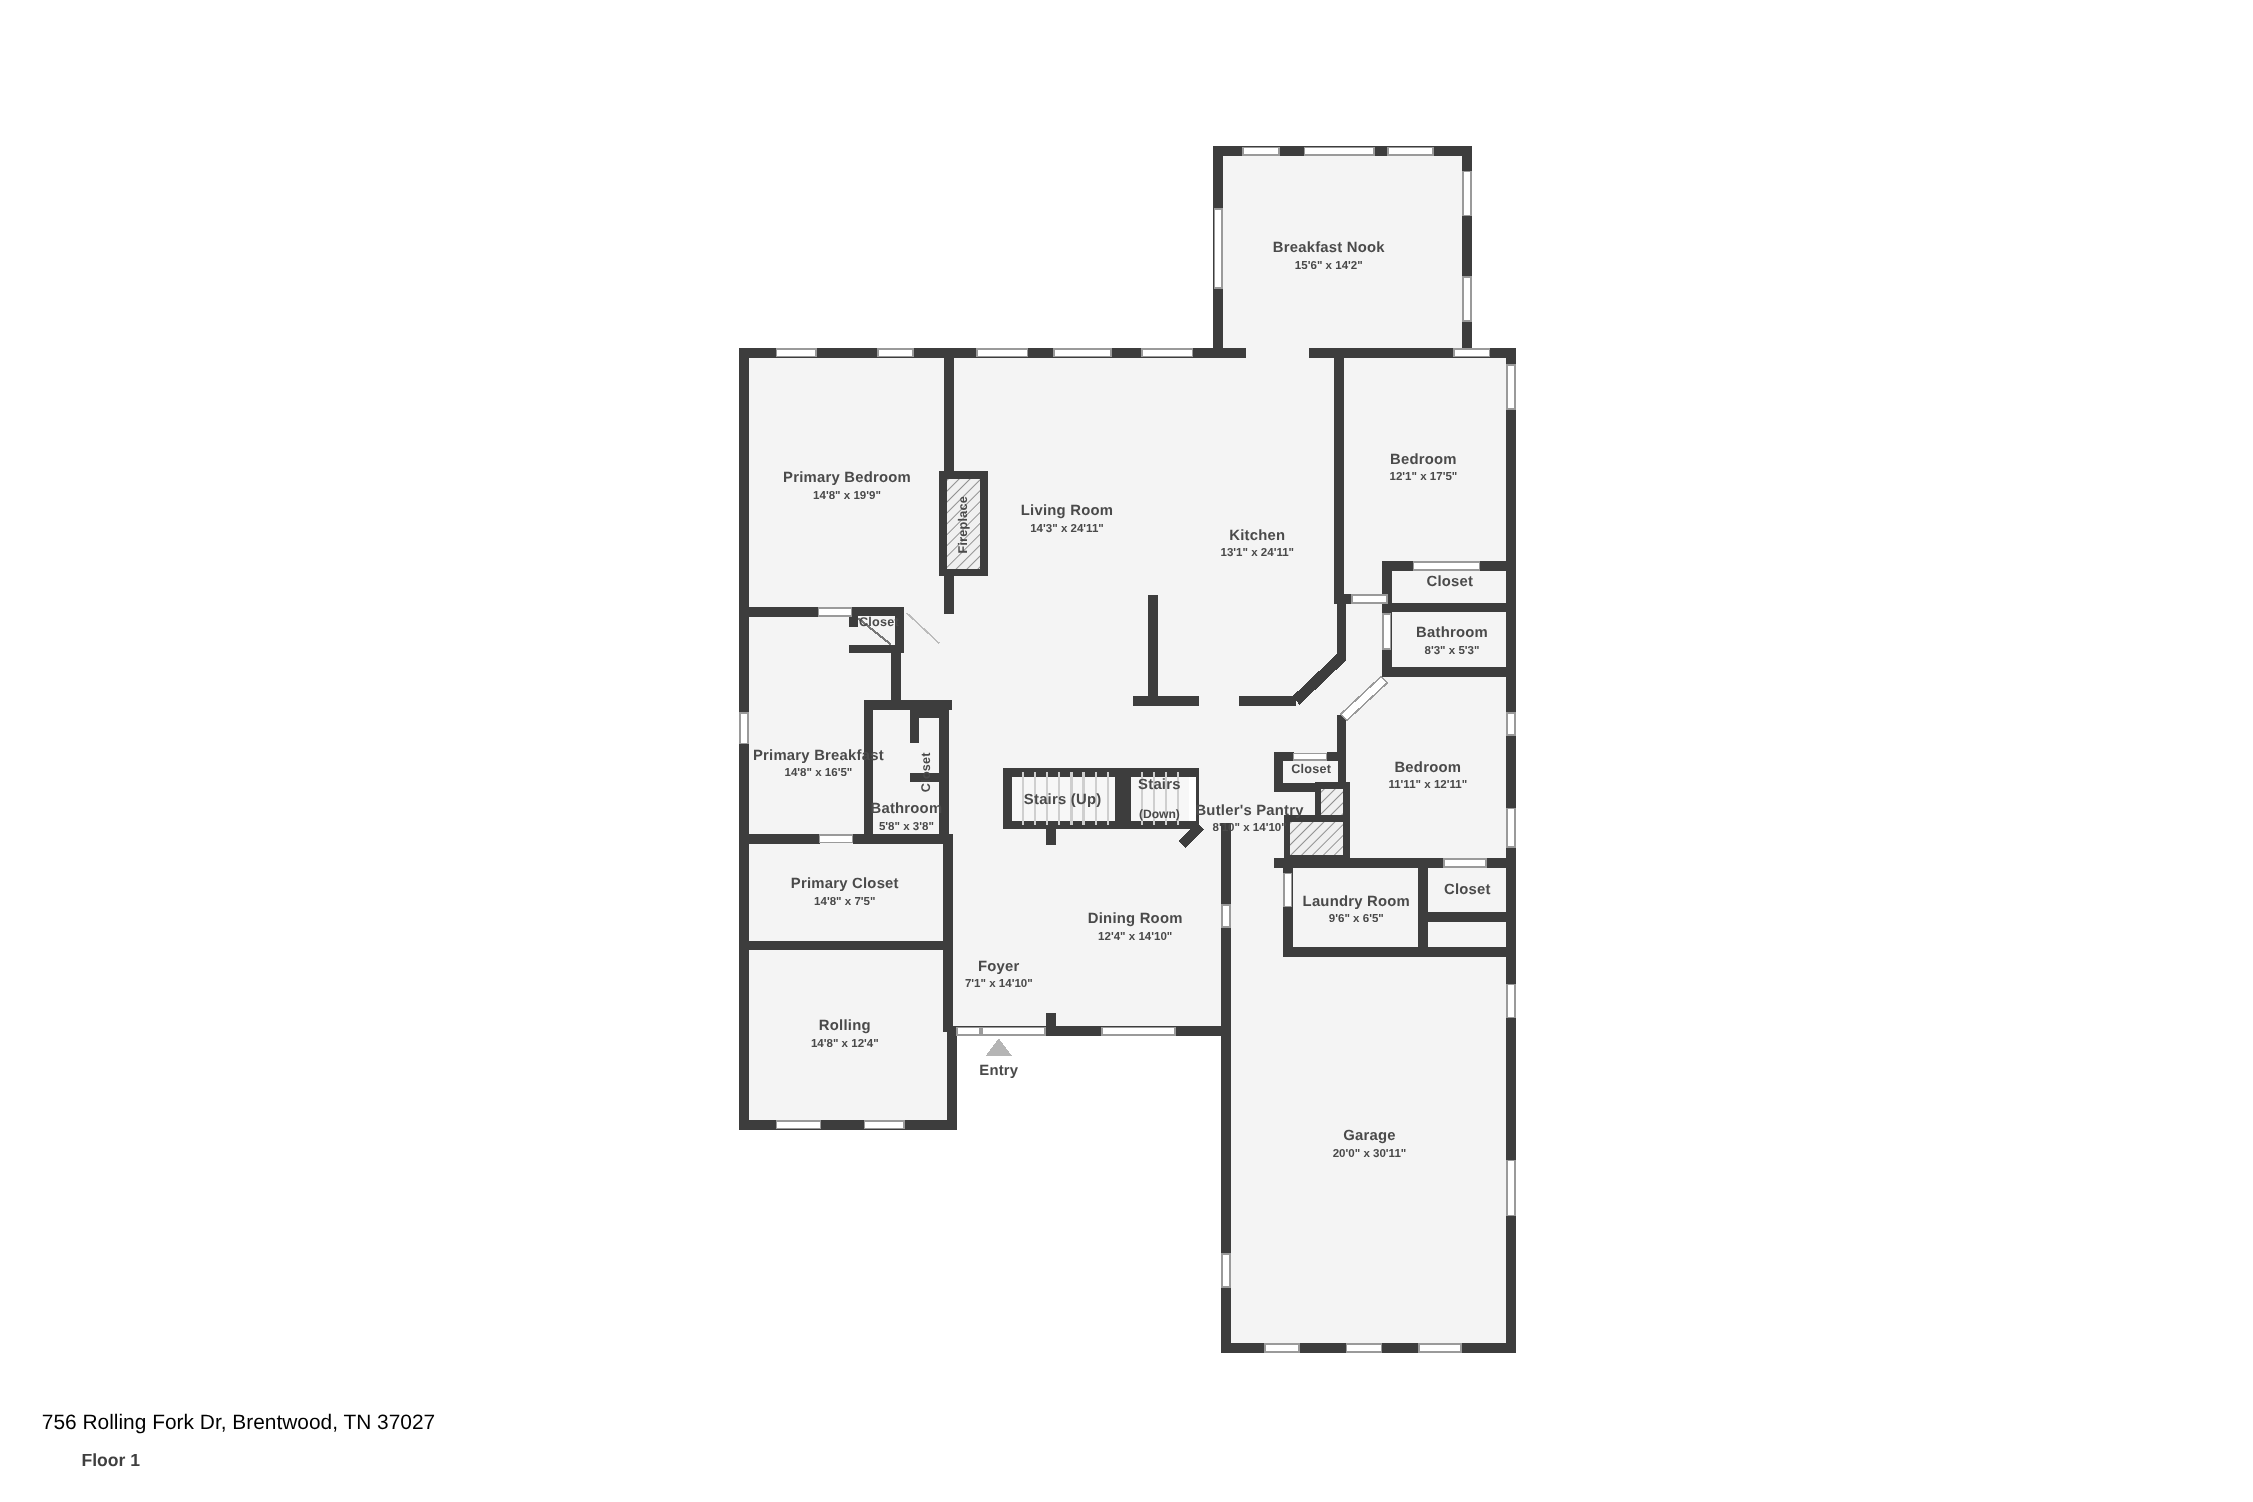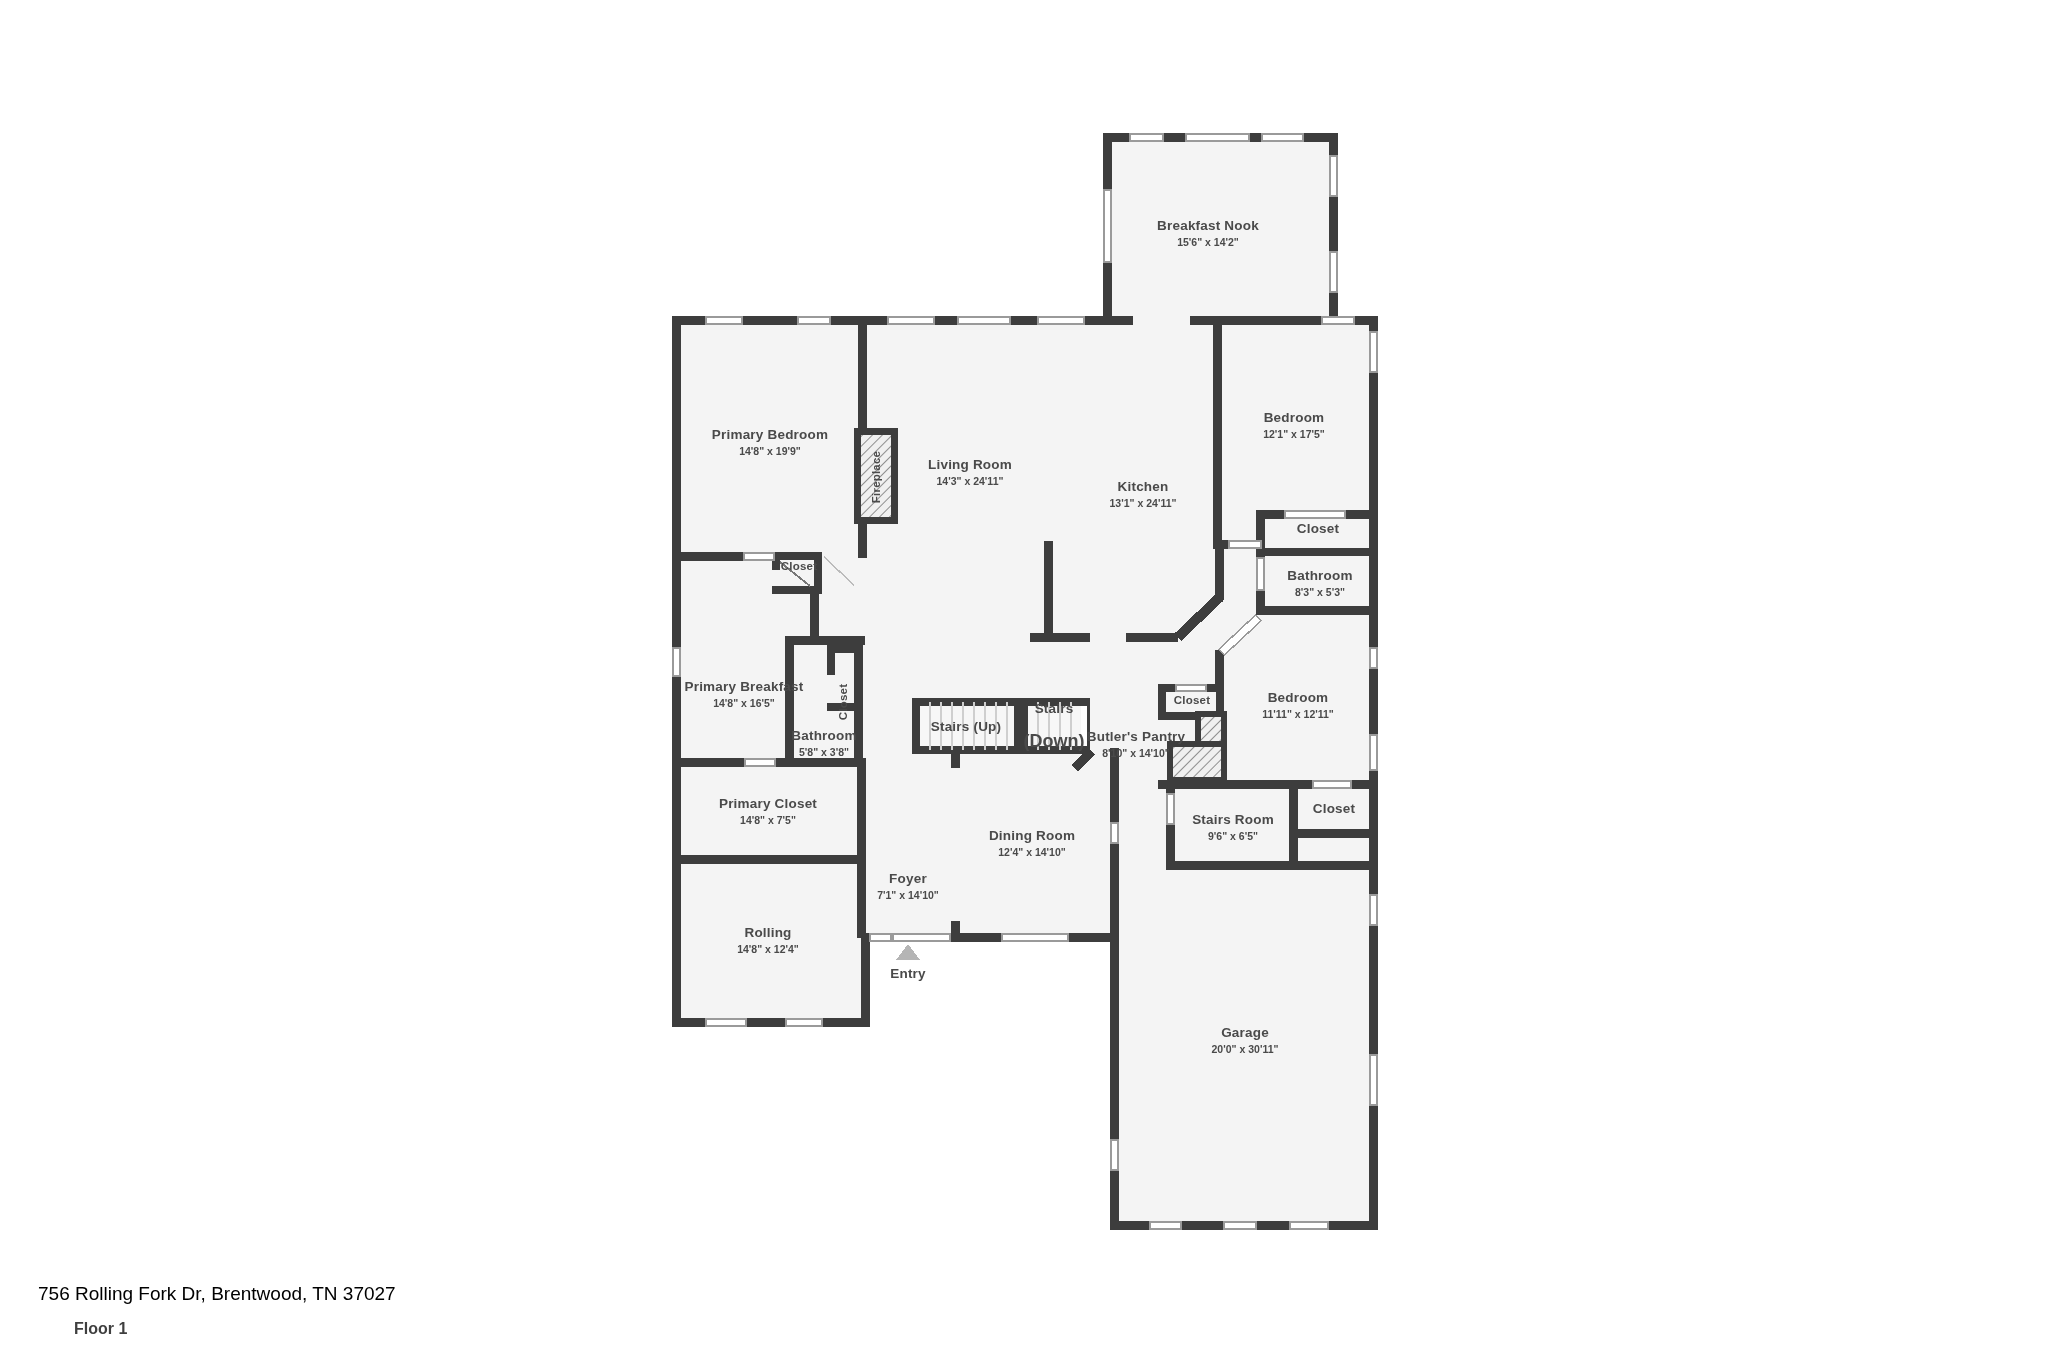--- a/index.html
+++ b/index.html
@@ -5,21 +5,21 @@
   html,body{margin:0;padding:0;background:#ffffff;}
   #stage{position:relative;width:1732px;height:1365px;background:#ffffff;overflow:hidden;
          font-family:"Liberation Sans",sans-serif;}
   #plan-svg{position:absolute;left:0;top:0;}
   .room-label{position:absolute;transform:translate(-50%,-50%);text-align:center;
               color:#4a4a4a;white-space:nowrap;line-height:1.25;}
   .room-label.rot{transform:translate(-50%,-50%) rotate(-90deg);}
   .room-name{font-weight:bold;font-size:13.5px;letter-spacing:.2px;}
   .room-name.small{font-size:11.5px;}
   .room-dims{font-weight:bold;font-size:10.5px;margin-top:1px;}
-  .room-dims.as-name{font-size:18px;margin-top:12px;}
+  .room-dims.as-name{font-size:11px;margin-top:12px;}
   .room-dims:empty{display:none;}
   #address{position:absolute;left:38px;top:1283px;font-size:19px;font-weight:normal;color:#000000;}
   #floor-label{position:absolute;left:38px;top:1320px;font-size:16px;font-weight:bold;color:#3f3f3f;margin-left:36px;}
   #disclaimer{position:absolute;left:0;top:1330px;width:2048px;text-align:center;
               font-size:13px;font-weight:bold;color:#3f3f3f;}
 </style>
 </head>
 <body>
 
 <div id="stage">
@@ -250,21 +250,21 @@
   </div>
   <div class="room-label" style="left:1192px;top:700px">
     <div class="room-name small">Closet</div>
 
   </div>
   <div class="room-label" style="left:1298px;top:705px">
     <div class="room-name">Bedroom</div>
     <div class="room-dims">11'11" x 12'11"</div>
   </div>
   <div class="room-label" style="left:1233px;top:827px">
-    <div class="room-name">Stairs Room</div>
+    <div class="room-name">Laundry Room</div>
     <div class="room-dims">9'6" x 6'5"</div>
   </div>
   <div class="room-label" style="left:1334px;top:809px">
     <div class="room-name">Closet</div>
 
   </div>
   <div class="room-label" style="left:768px;top:811px">
     <div class="room-name">Primary Closet</div>
     <div class="room-dims">14'8" x 7'5"</div>
   </div>

